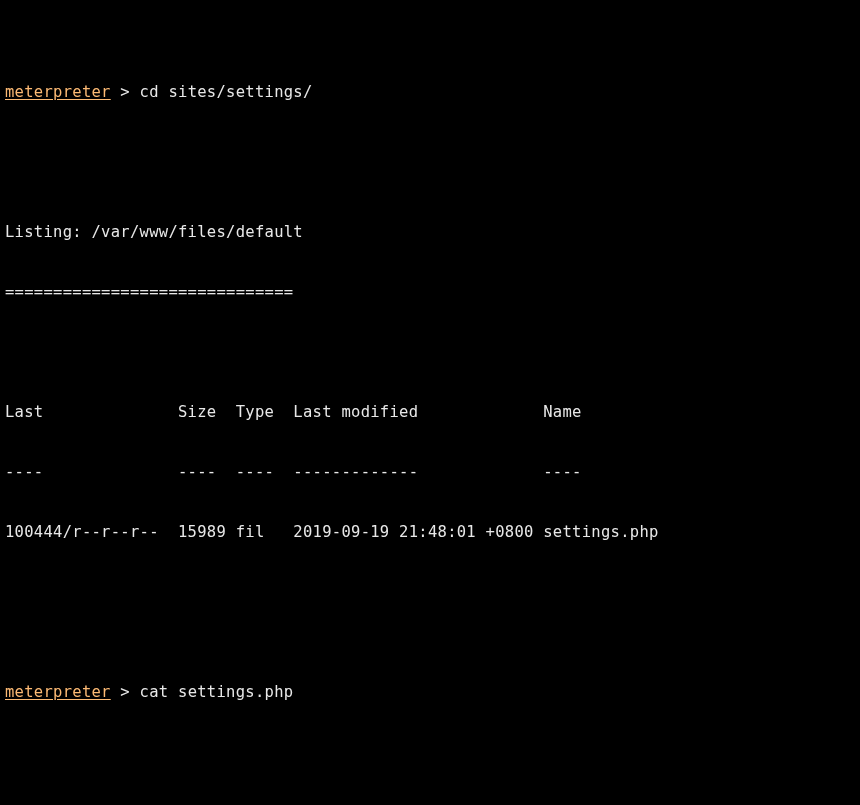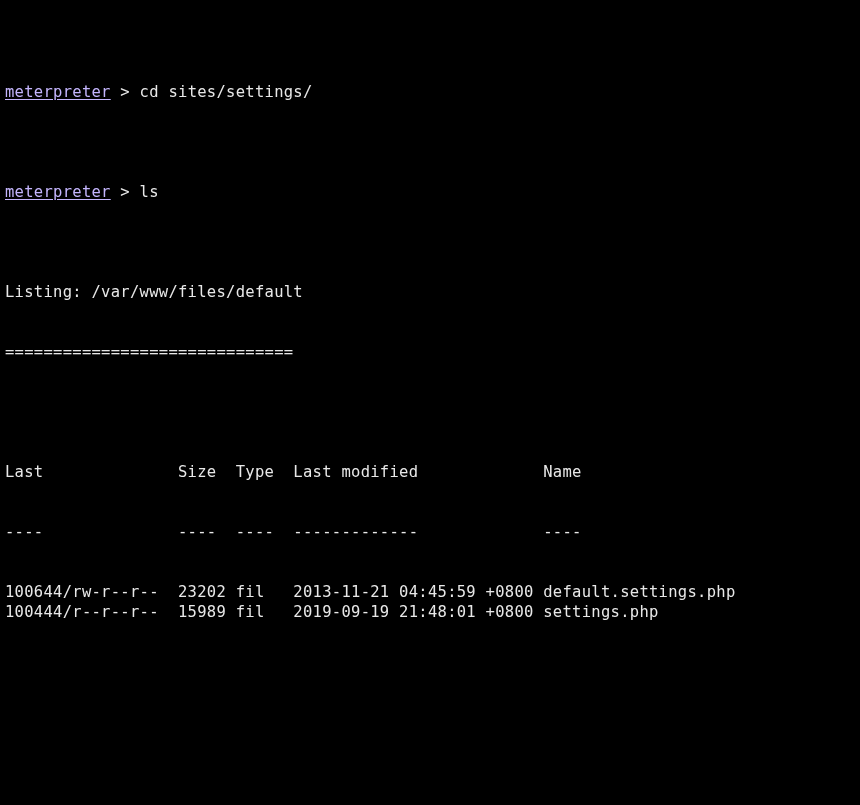--- a/index.html
+++ b/index.html
@@ -29,46 +29,46 @@
     position: relative;
   }
   .line {
     height: 20px;
     white-space: pre;
     display: block;
   }
   .prompt {
     text-decoration: underline;
     text-underline-offset: 2px;
-    color: #c4b5fd;
+    color: #fdba74;
     margin-top: 33px;
   }
   .blank { height: 20px; display: block; }
 </style>
 </head>
 <body>
 
 <div id="terminal">
 
   
   <div class="line"><span class="prompt">meterpreter</span><span> &gt; </span><span>cd sites/settings/</span></div>
 
   
-  <div class="line"><span class="prompt">meterpreter</span><span> &gt; </span><span>ls</span></div>
 
   
   <div class="line">Listing: /var/www/files/default</div>
   <div class="line">==============================</div>
   <div class="blank"></div>
   <div class="line" id="ls-headers">Last              Size  Type  Last modified             Name</div>
   <div class="line" id="ls-underlines">----              ----  ----  -------------             ----</div>
-  <div id="ls-rows"><div class="line">100644/rw-r--r--  23202 fil   2013-11-21 04:45:59 +0800 default.settings.php</div><div class="line">100444/r--r--r--  15989 fil   2019-09-19 21:48:01 +0800 settings.php</div></div>
+  <div id="ls-rows"><div class="line">100444/r--r--r--  15989 fil   2019-09-19 21:48:01 +0800 settings.php</div></div>
   <div class="blank"></div>
 
   
+  <div class="line"><span class="prompt">meterpreter</span><span> &gt; </span><span>cat settings.php</span></div>
 
   
   
   
   
   
   
   
   
   

